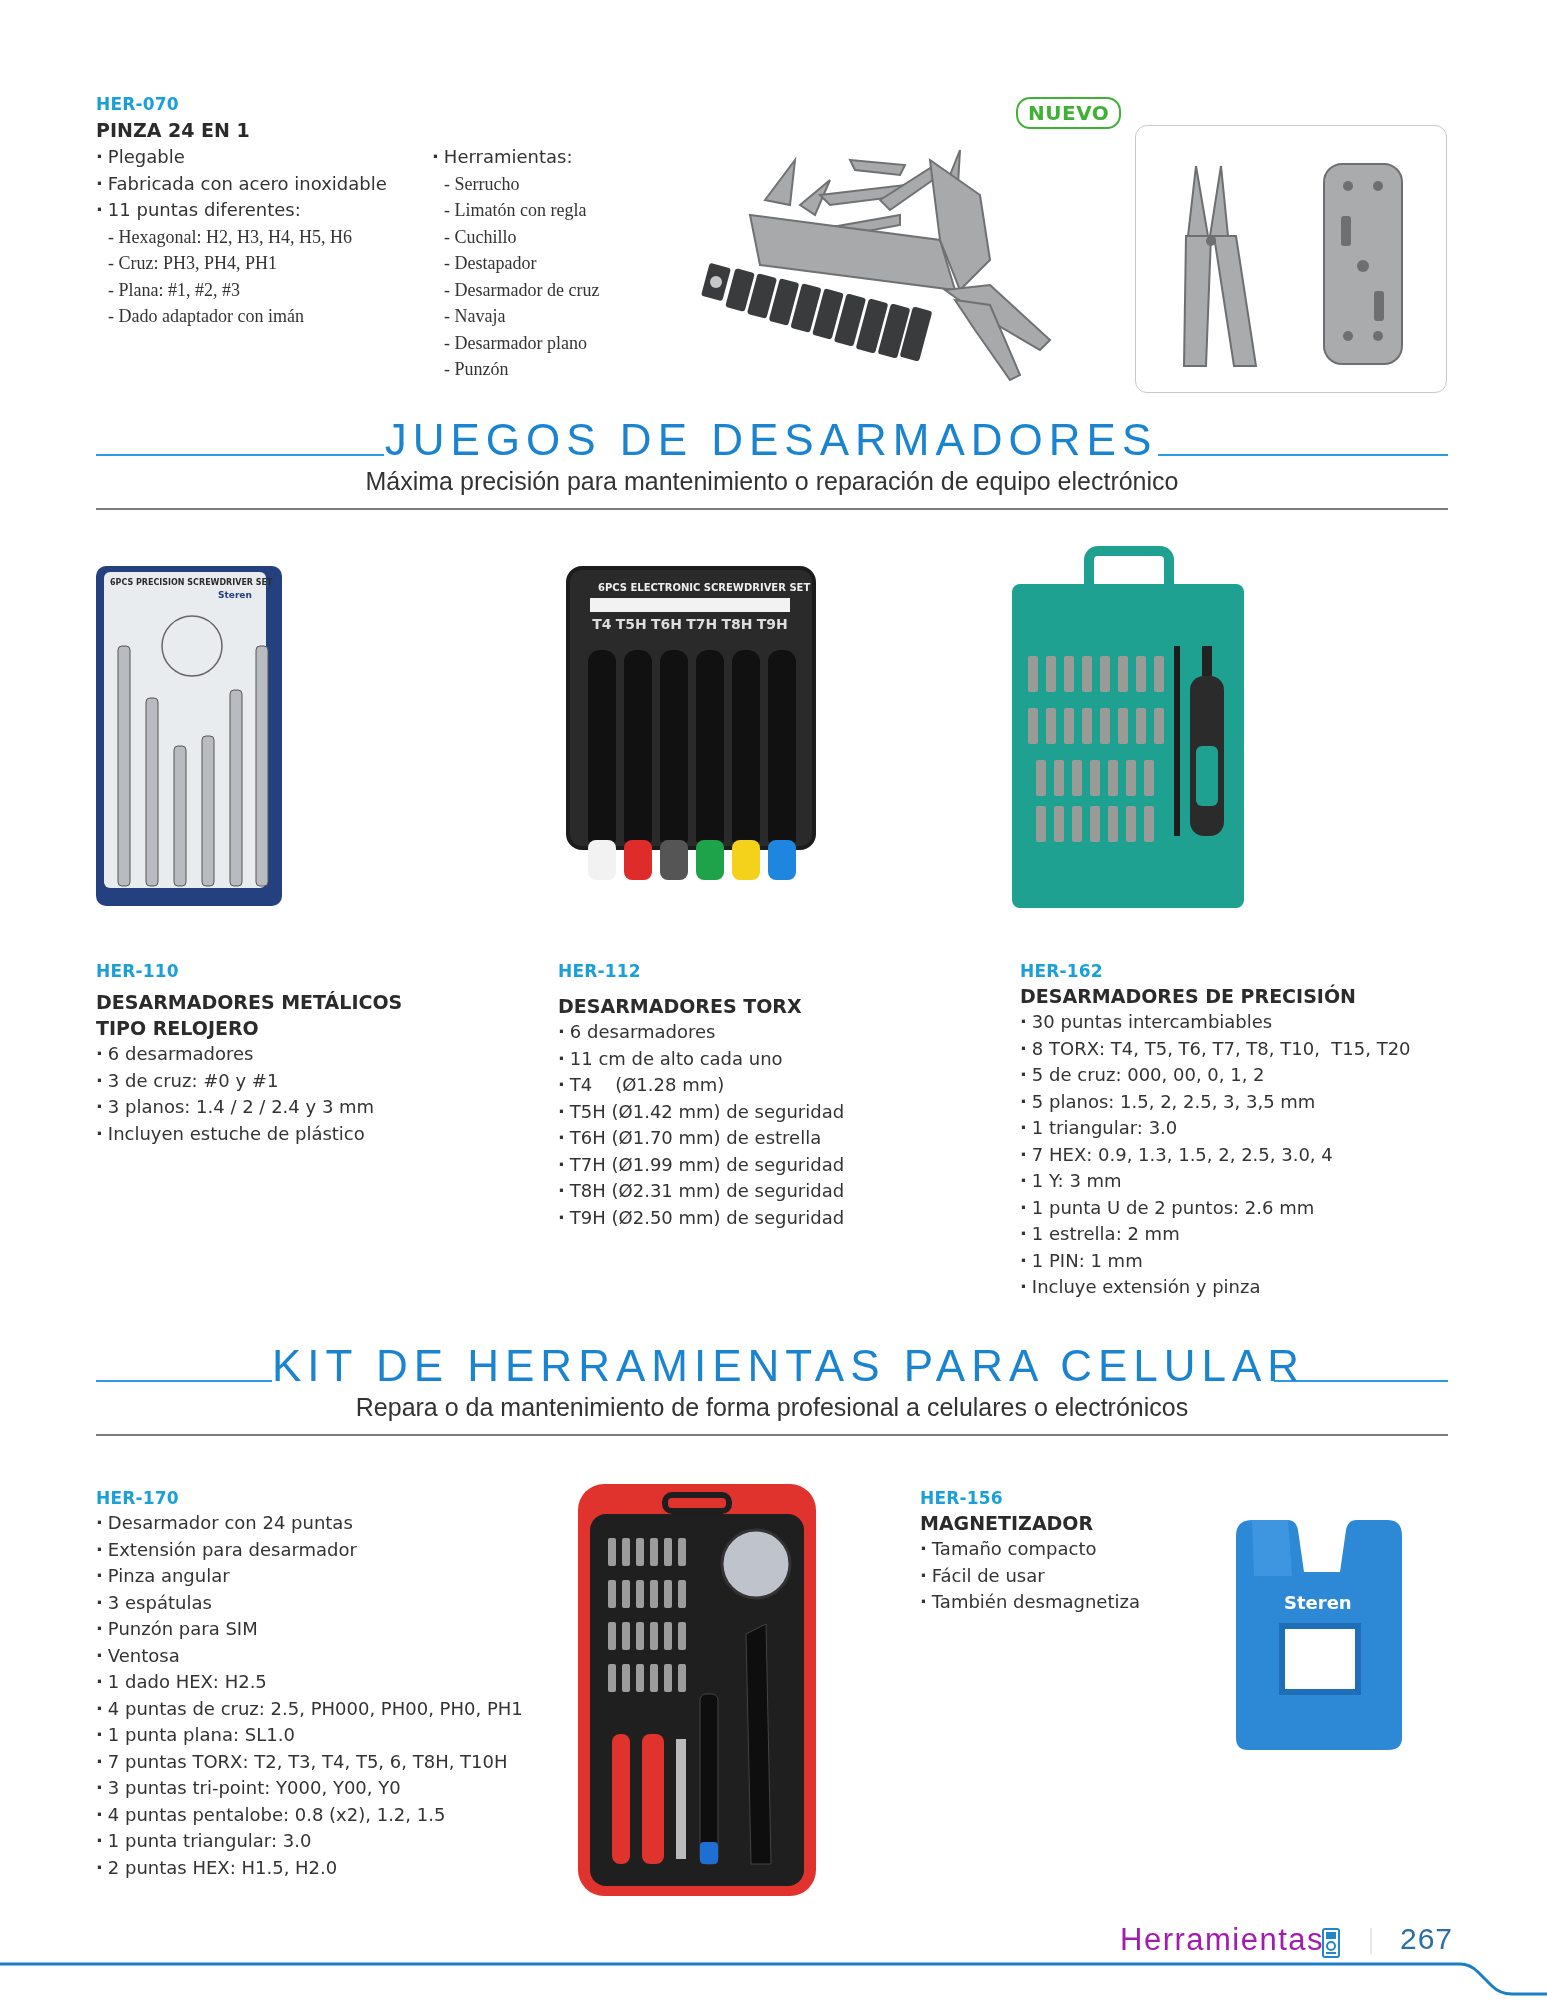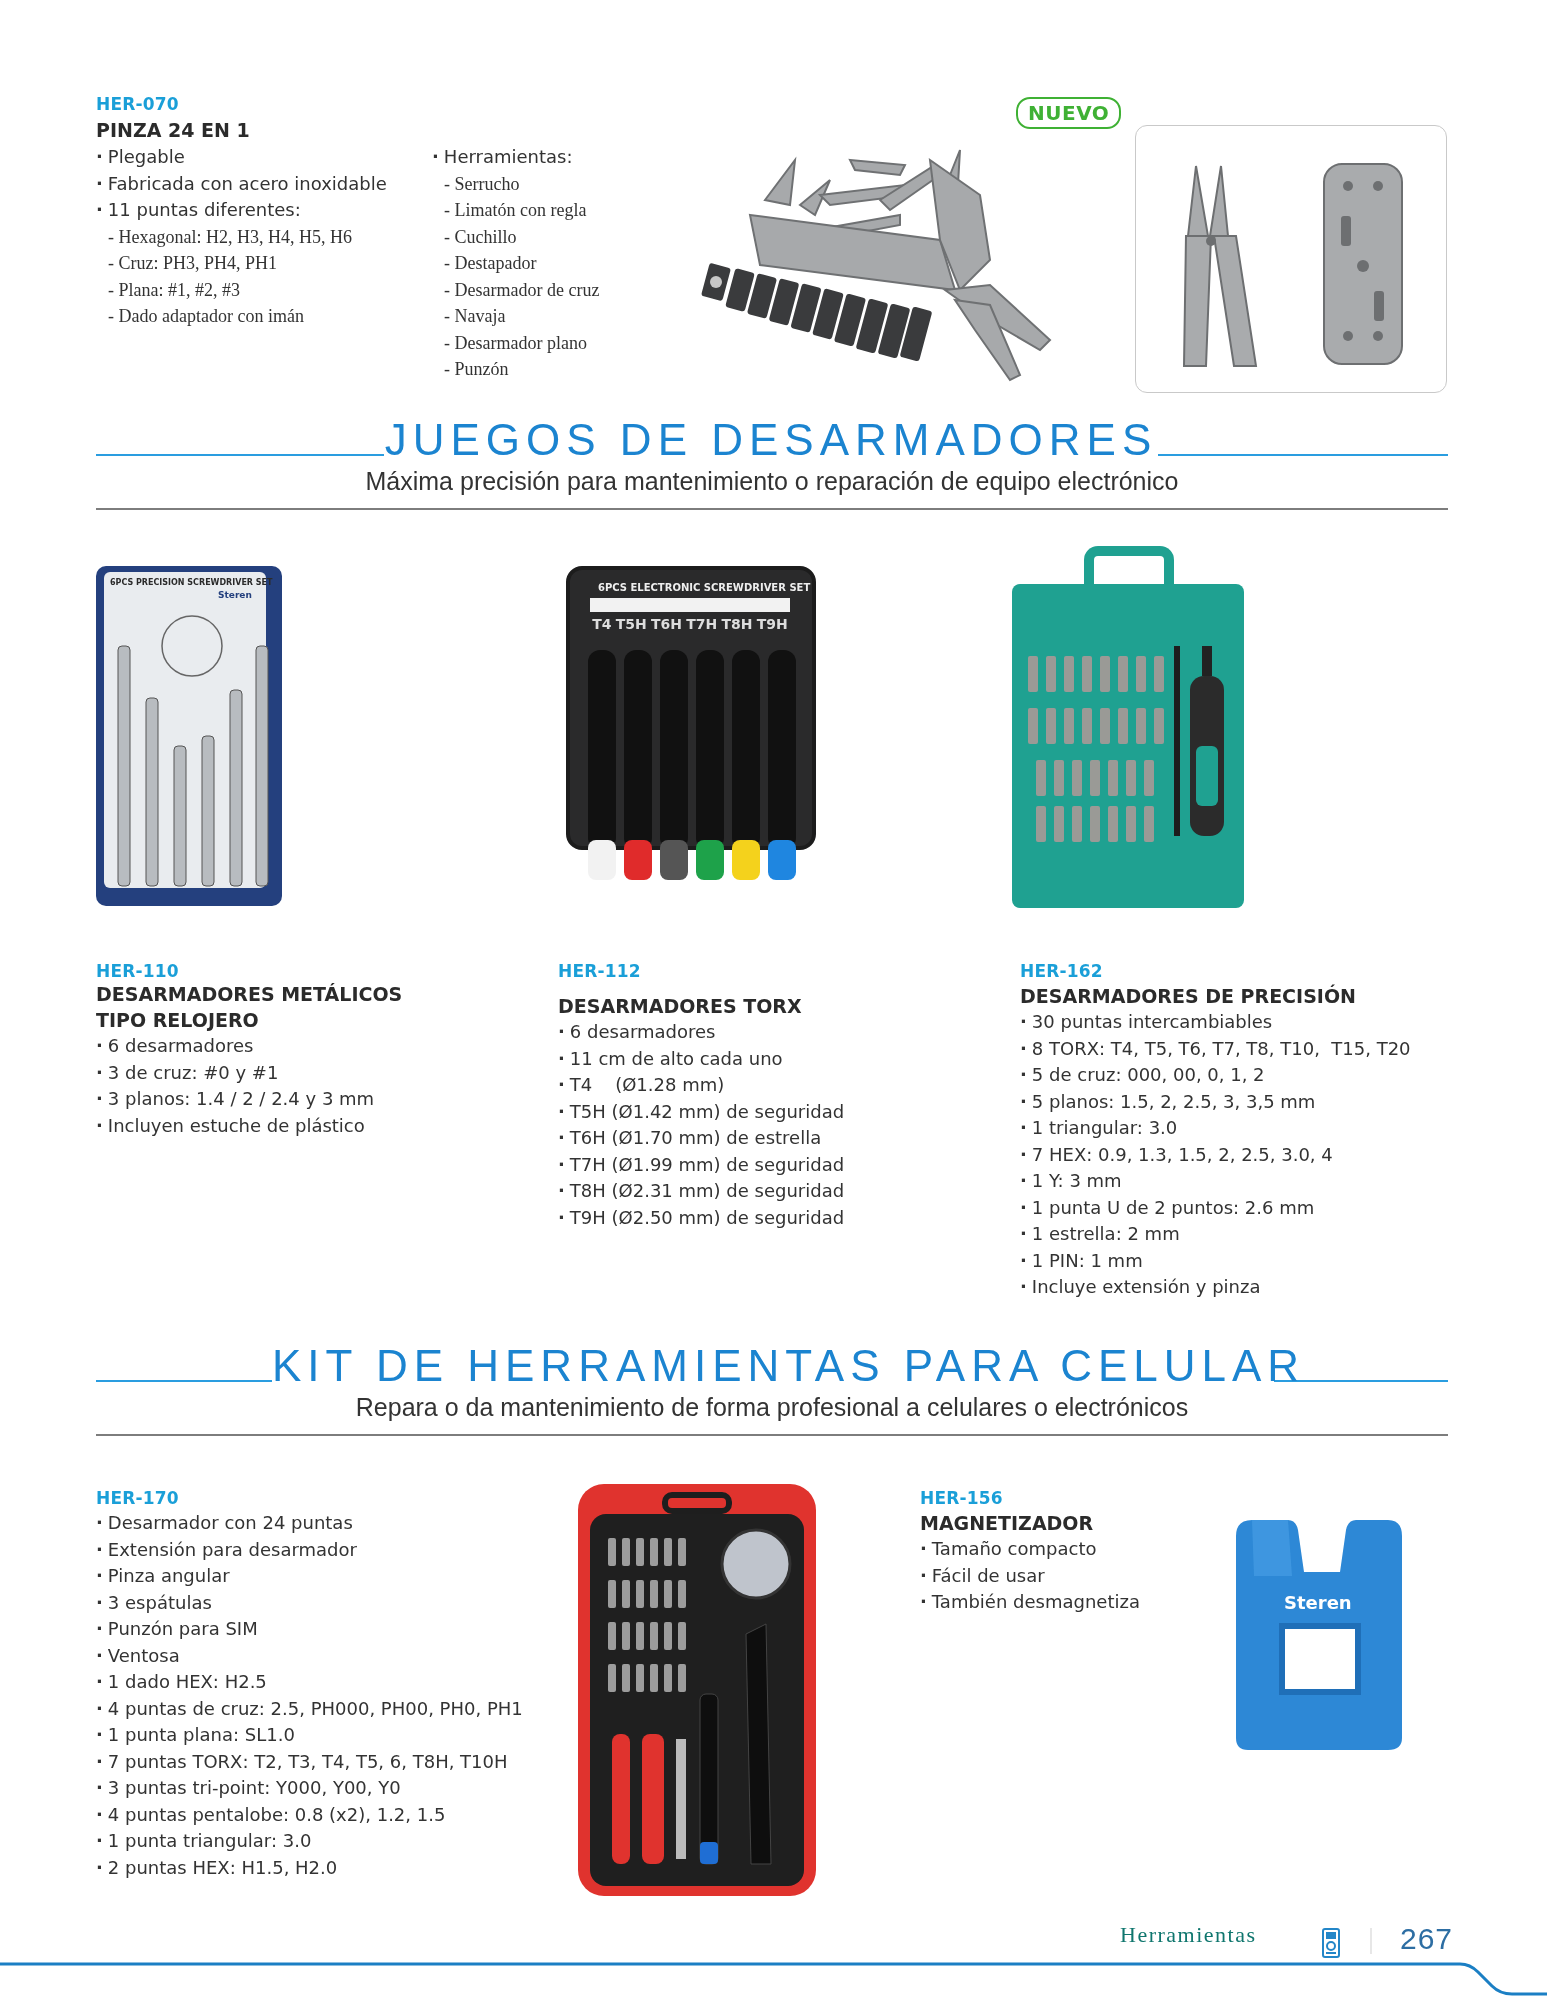--- a/index.html
+++ b/index.html
@@ -17,21 +17,21 @@
   ul.spec li.dash::before { content: "- "; }
 
   .badge-new { border: 2.5px solid #3fb134; color: #3fb134; font-weight: bold; font-size: 20px;
     border-radius: 14px; padding: 2px 10px; letter-spacing: 0.5px; }
 
   .section-line { height: 2px; background: #2a9de0; }
   .section-title { color: #1b84d0; font-size: 44px; letter-spacing: 6px; font-family: "Liberation Sans", sans-serif; white-space: nowrap; }
   .section-sub { color: #333; font-size: 25px; font-family: "Liberation Sans", sans-serif; white-space: nowrap; text-align: center; }
   .rule-gray { height: 2px; background: #7d7d7d; }
 
-  .footer-label { color: #0f766e; font-size: 22px; letter-spacing: 1.5px; font-family: Liberation Serif, serif; }
+  .footer-label { color: #a21caf; font-size: 31px; letter-spacing: 1.5px; font-family: Liberation Sans, sans-serif; }
   .footer-page { color: #2d6ea3; font-size: 30px; font-family: "Liberation Sans", sans-serif; letter-spacing: 1px; }
 
   
   .art { position: absolute; }
 </style>
 </head>
 <body>
 
 <div class="abs code" style="left:96px;top:94px;">HER-070</div>
 <div class="abs pname" style="left:96px;top:117px;">PINZA 24 EN 1</div>
@@ -202,21 +202,21 @@
     </g>
     <rect x="170" y="30" width="34" height="160" rx="14" fill="#2b2b2b"></rect>
     <rect x="176" y="100" width="22" height="60" rx="6" fill="#1fa191"></rect>
     <rect x="182" y="-40" width="10" height="70" fill="#222"></rect>
     <rect x="154" y="-50" width="6" height="240" fill="#1d1d1d"></rect>
   </svg>
 </div>
 
 <div class="abs" style="left:96px;top:961px;">
   <div class="code">HER-110</div>
-  <div class="pname" style="margin-top:0;">DESARMADORES METÁLICOS</div>
+  <div class="pname" style="margin-top:8px;">DESARMADORES METÁLICOS</div>
   <div class="pname">TIPO RELOJERO</div>
   <ul class="spec">
     <li class="bullet">6 desarmadores</li>
     <li class="bullet">3 de cruz: #0 y #1</li>
     <li class="bullet">3 planos: 1.4 / 2 / 2.4 y 3 mm</li>
     <li class="bullet">Incluyen estuche de plástico</li>
   </ul>
 </div>
 
 <div class="abs" style="left:558px;top:961px;">

